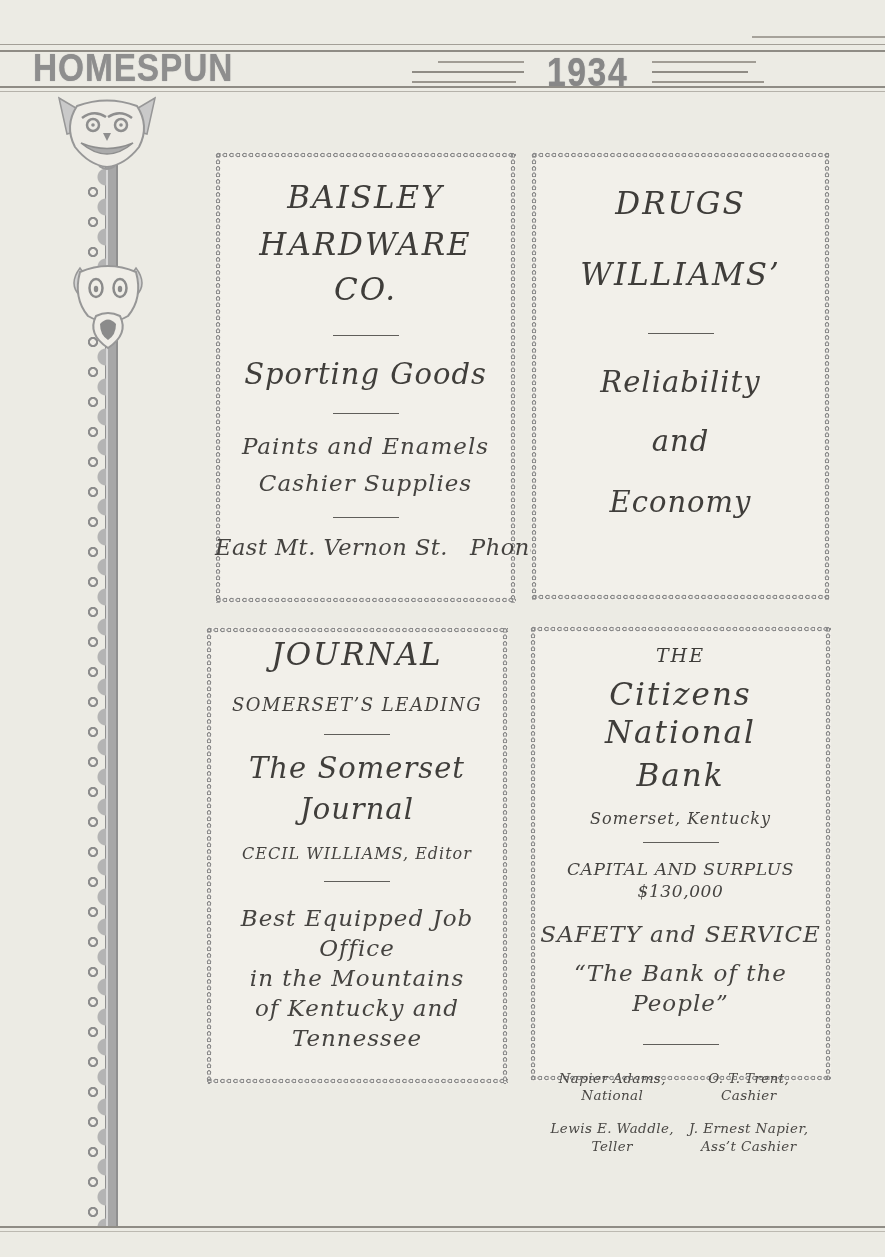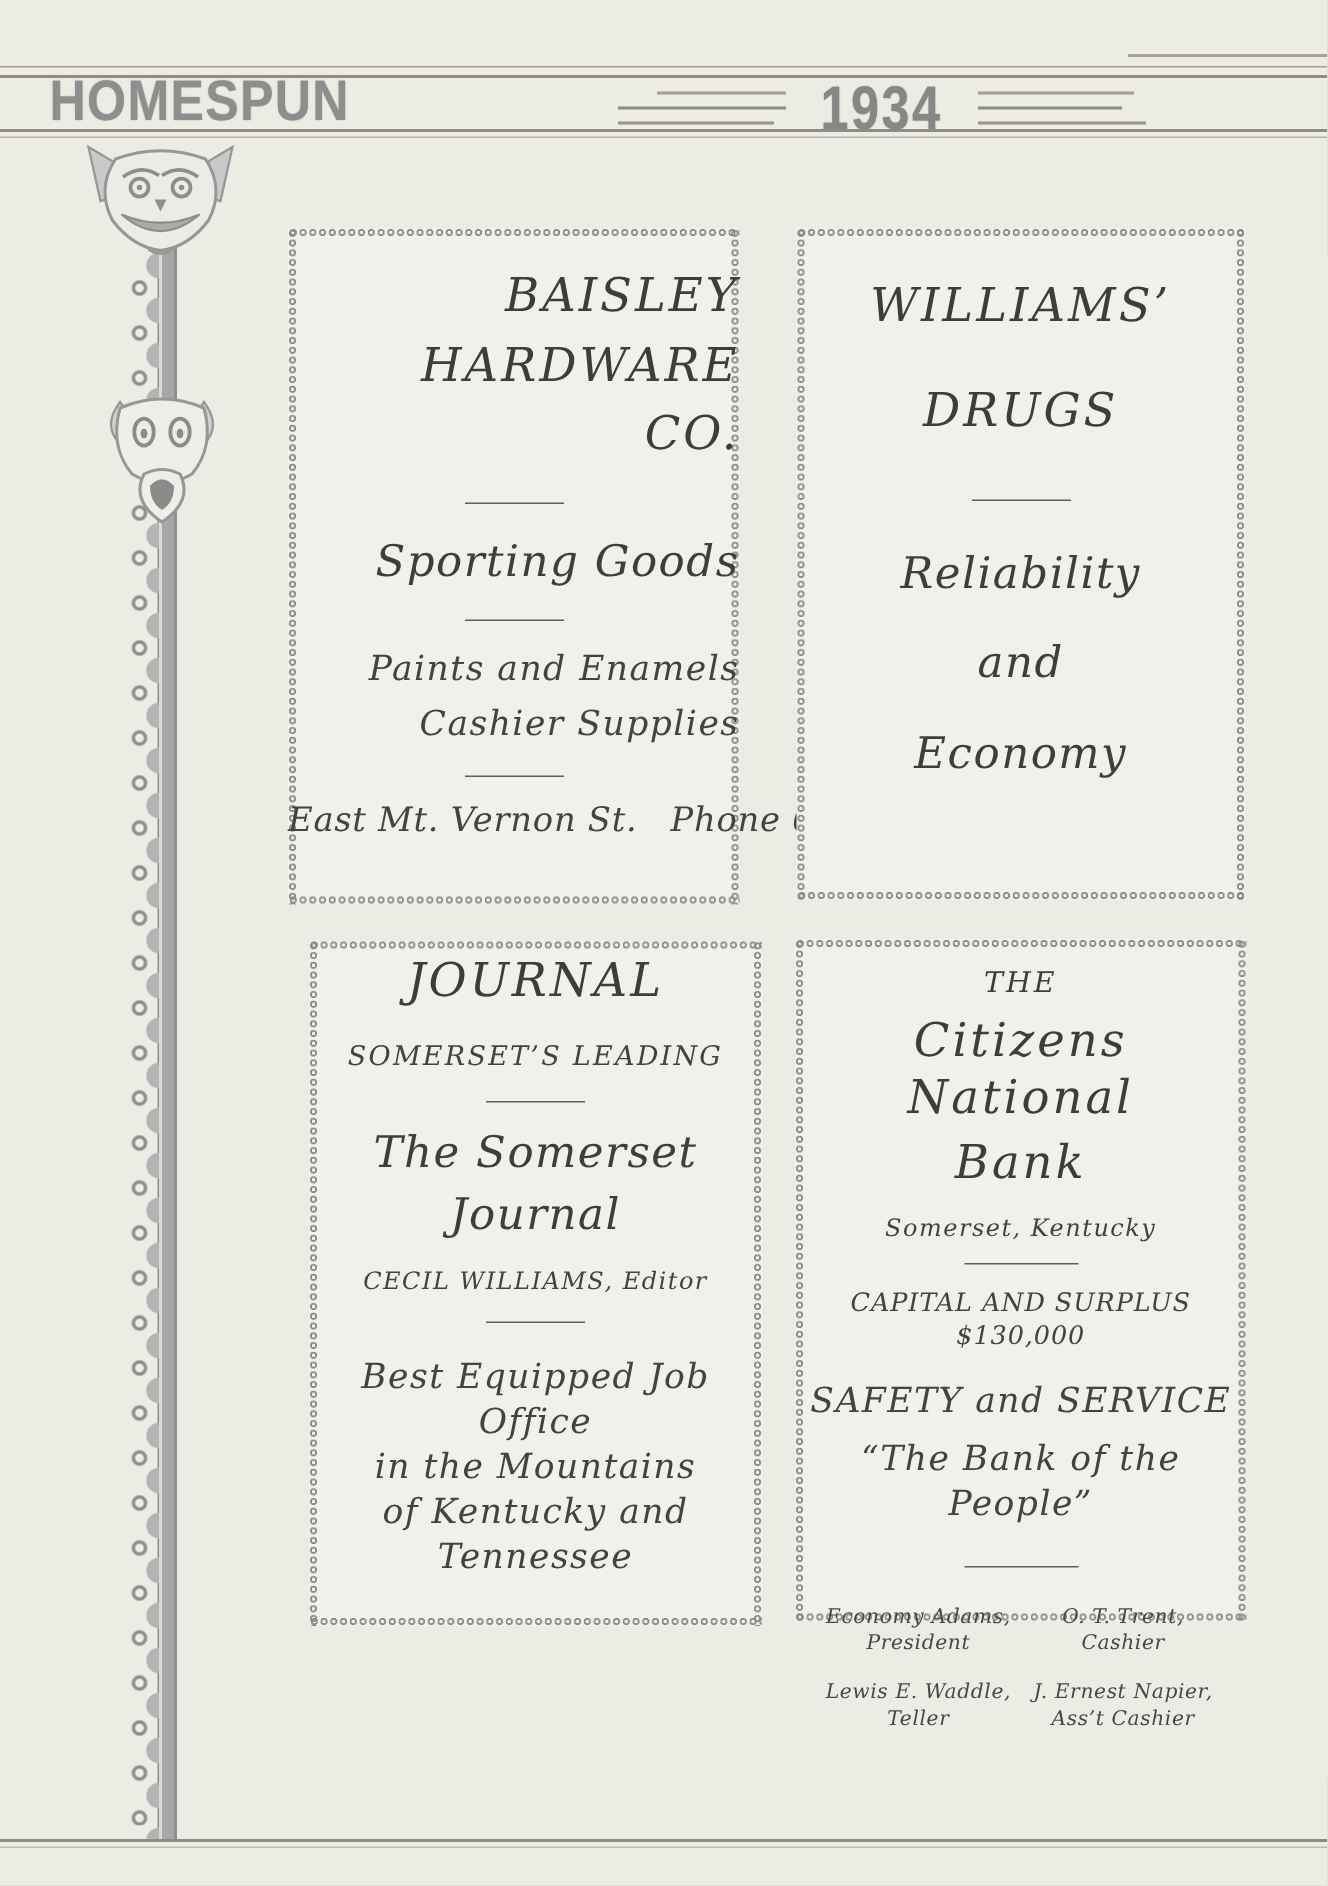--- a/index.html
+++ b/index.html
@@ -71,21 +71,21 @@
     font-style:italic;
     background-image:
       radial-gradient(circle 2.6px at 3.5px 3px, rgba(0,0,0,0) 0 1.1px,#8a8a8a 1.4px 2.2px,rgba(0,0,0,0) 2.6px),
       radial-gradient(circle 2.6px at 3.5px 3px, rgba(0,0,0,0) 0 1.1px,#8a8a8a 1.4px 2.2px,rgba(0,0,0,0) 2.6px),
       radial-gradient(circle 2.6px at 3px 3.5px, rgba(0,0,0,0) 0 1.1px,#8a8a8a 1.4px 2.2px,rgba(0,0,0,0) 2.6px),
       radial-gradient(circle 2.6px at 3px 3.5px, rgba(0,0,0,0) 0 1.1px,#8a8a8a 1.4px 2.2px,rgba(0,0,0,0) 2.6px);
     background-size:6.5px 6px,6.5px 6px,6px 6.5px,6px 6.5px;
     background-position:left top,left bottom,left top,right top;
     background-repeat:repeat-x,repeat-x,repeat-y,repeat-y;
   }
-  .box-baisley { left:192px; top:152px; width:301px; height:451px;text-align:right; }
+  .box-baisley { left:215px; top:152px; width:301px; height:451px; }
   .box-williams{ left:531px; top:152px; width:299px; height:448px; }
   .box-journal { left:206px; top:627px; width:302px; height:457px; }
   .box-bank    { left:530px; top:626px; width:301px; height:455px; }
 
   .rule { height:1px; width:66px; background:#605e5a; margin-left:auto; margin-right:auto; }
   .rule-wide { width:76px; }
 
   .t-big   { font-size:31px; line-height:38px; letter-spacing:2px; color:#3f3d3a; }
   .t-med   { font-size:29px; line-height:36px; letter-spacing:1px; color:#403e3b; }
   .t-sub   { font-size:23px; line-height:30px; letter-spacing:1px; }
@@ -208,22 +208,22 @@
     <div class="rule r2"></div>
     <div class="t-sub i1">Paints and Enamels</div>
     <div class="t-sub i2">Cashier Supplies</div>
     <div class="rule r3"></div>
     <div class="addr">
       <span>East Mt. Vernon St.</span><span class="gap"></span><span>Phone 61</span>
     </div>
   </div>
 
   <div class="adbox box-williams">
+    <div class="t-big l2">DRUGS</div>
     <div class="t-big l1">WILLIAMS’</div>
-    <div class="t-big l2">DRUGS</div>
     <div class="rule r1"></div>
     <div class="t-med m1">Reliability</div>
     <div class="t-med m2">and</div>
     <div class="t-med m3">Economy</div>
   </div>
 
   <div class="adbox box-journal">
     <div class="t-big l2">JOURNAL</div>
     <div class="t-caps s1">SOMERSET’S LEADING</div>
     <div class="rule r1"></div>
@@ -241,21 +241,21 @@
     <div class="t-big l2">Citizens National</div>
     <div class="t-big l3">Bank</div>
     <div class="t-small city">Somerset, Kentucky</div>
     <div class="rule rule-wide r1"></div>
     <div class="cap">CAPITAL AND SURPLUS $130,000</div>
     <div class="t-sub m1">SAFETY and SERVICE</div>
     <div class="t-sub m2">“The Bank of the People”</div>
     <div class="rule rule-wide r2"></div>
     <div class="officers t-tiny">
       <div class="officer-col">
-        <div>Economy Adams, President</div>
+        <div>Napier Adams, National</div>
         <div class="officer-stack">
           <div>Lewis E. Waddle,</div>
           <div>Teller</div>
         </div>
       </div>
       <div class="officer-col">
         <div>O. T. Trent, Cashier</div>
         <div class="officer-stack">
           <div>J. Ernest Napier,</div>
           <div>Ass’t Cashier</div>

